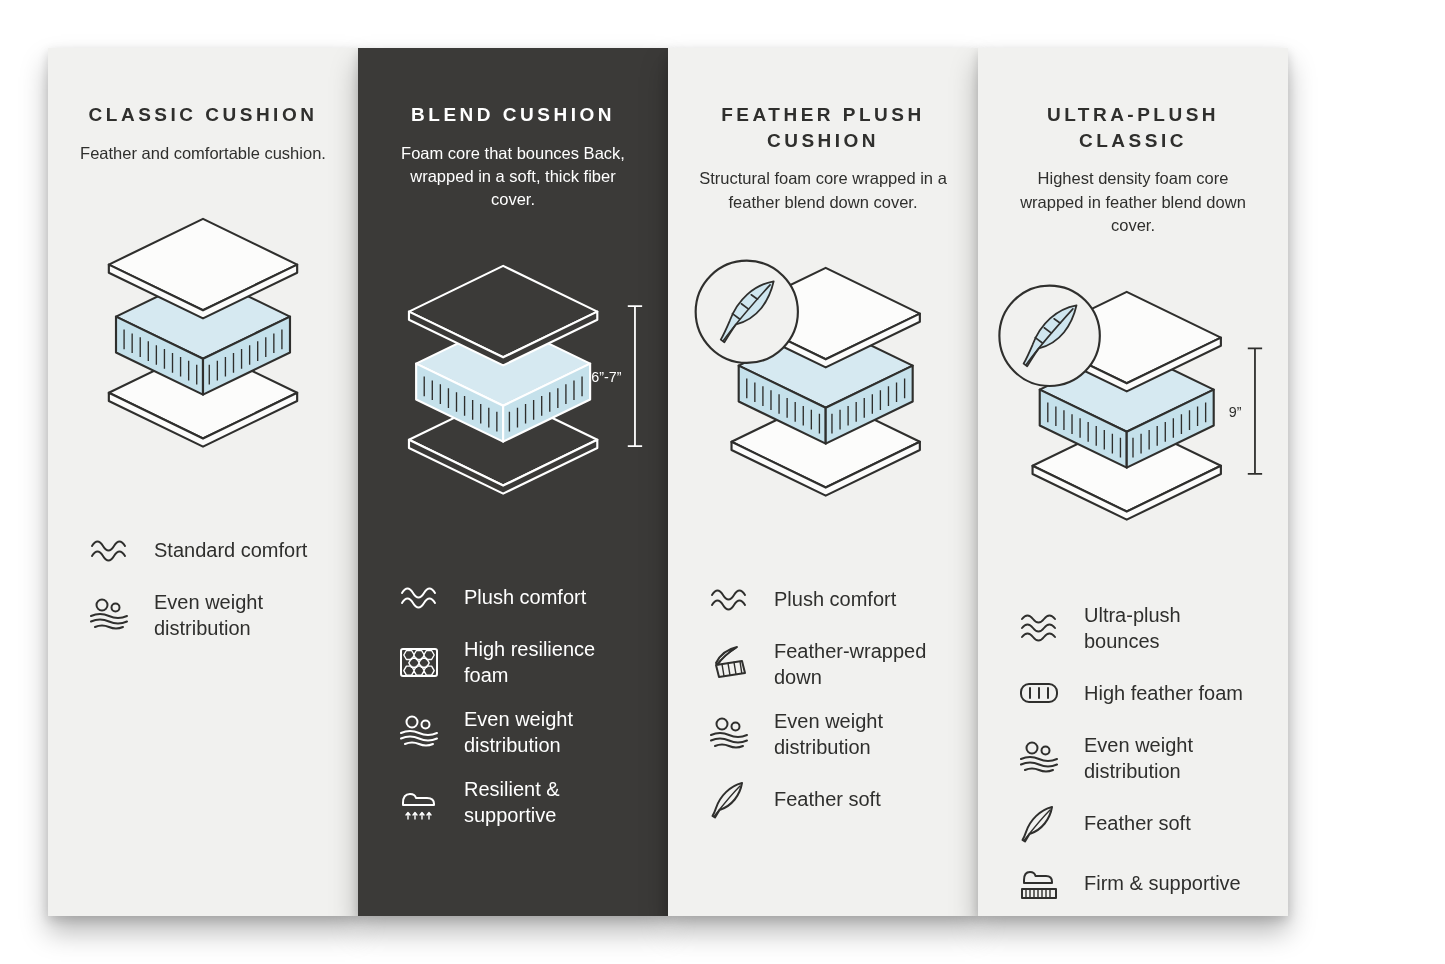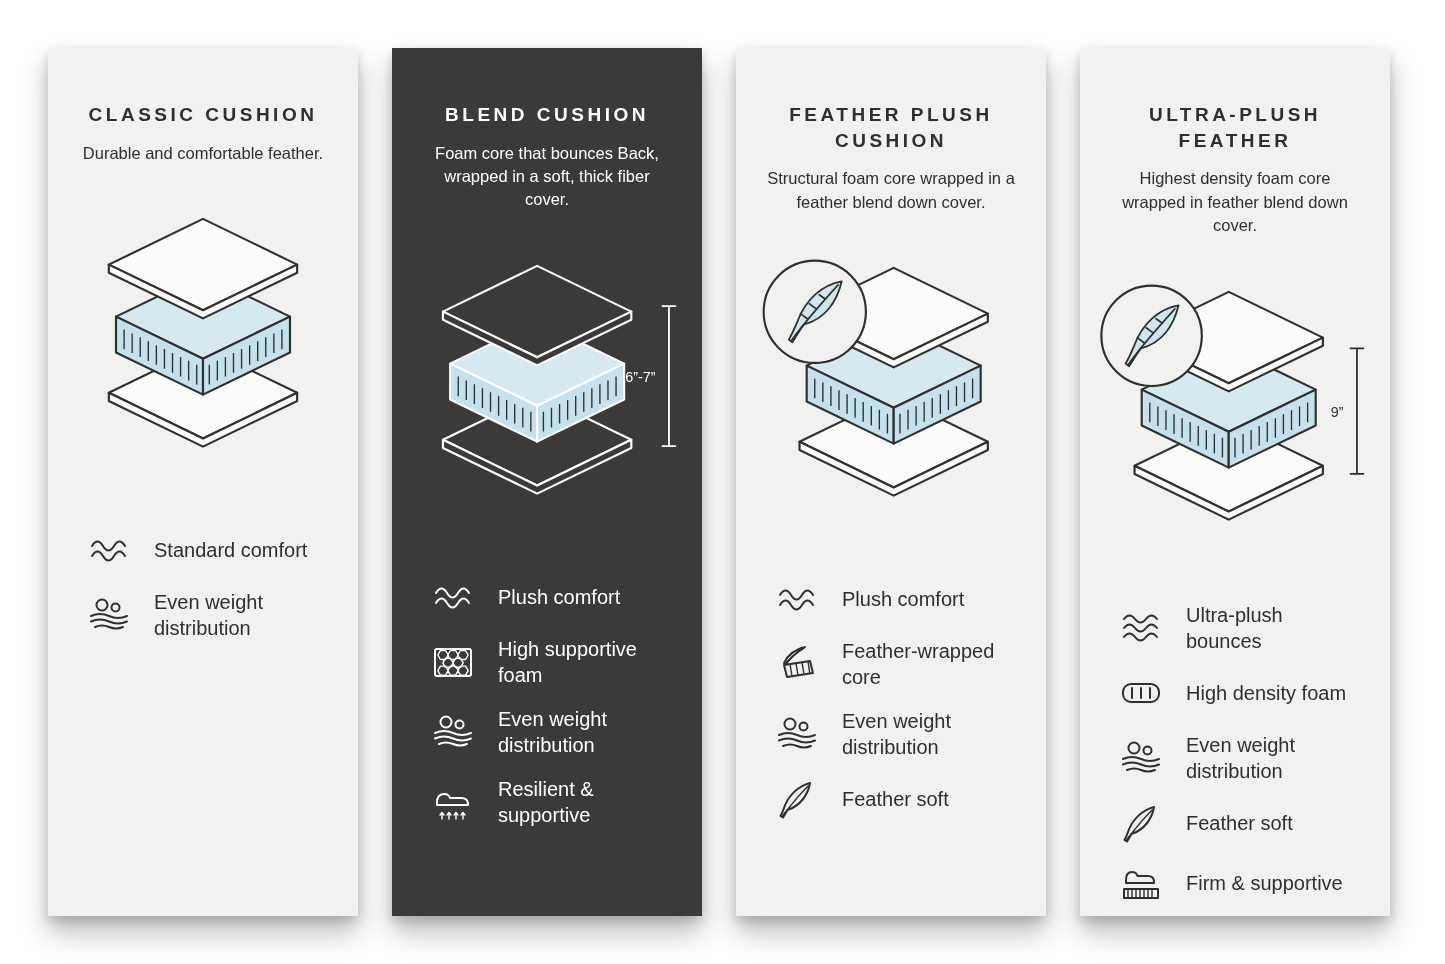--- a/index.html
+++ b/index.html
@@ -1,21 +1,21 @@
 <!DOCTYPE html>
 <html><head>
 <meta charset="utf-8">
 <style>
   html,body{margin:0;padding:0;}
   body{
     width:1445px;height:964px;background:#ffffff;overflow:hidden;
     font-family:"Liberation Sans", sans-serif;
   }
   .board{
-    display:flex;gap:34px;padding:48px;box-sizing:border-box;width:1445px;height:964px;
+    display:flex;padding:48px;box-sizing:border-box;width:1445px;height:964px;
   }
   .card{
     --panel-bg:#f1f1ef;--outline:#2f2f2d;--text:#2f2f2d;--layer-fill:#fcfcfb;
     width:310px;height:868px;flex:0 0 310px;background:var(--panel-bg);color:var(--text);
     box-shadow:0 16px 26px rgba(0,0,0,.28), 0 4px 10px rgba(0,0,0,.14);
     box-sizing:border-box;padding:54px 22px 0;
   }
   .card.dark{
     --panel-bg:#3b3a38;--outline:#ffffff;--text:#ffffff;--layer-fill:#3b3a38;
   }
@@ -48,21 +48,21 @@
   .ficon .thin{stroke-width:1.4;}
   .flabel{font-size:20px;line-height:1.3;max-width:162px;color:var(--text);}
 </style>
 </head>
 <body>
 
 <div class="board">
 
   <section class="card light">
     <h2 class="title">CLASSIC CUSHION</h2>
-    <p class="desc">Durable and comfortable feather.</p>
+    <p class="desc">Feather and comfortable cushion.</p>
     <div class="illo">
       <svg class="cushion" viewBox="0 0 310 272">
         <g transform="translate(5,0)">
           <path class="face" d="M150 154 L255 205 L150 256 L45 205 Z"></path>
           <path class="face" d="M45 205 L150 256 L255 205 L255 214 L150 265 L45 214 Z"></path>
           <path class="blue-top" d="M150 73 L247 120 L150 167 L53 120 Z"></path>
           <path class="blue-side" d="M53 120 L150 167 L150 207 L53 160 Z"></path>
           <path class="blue-side" d="M150 167 L247 120 L247 160 L150 207 Z"></path>
           <path class="hatch" d="M62 134.4v22M71 138.7v22M80 143.1v22M89 147.4v22M98 151.8v22M107 156.2v22M116 160.5v22M125 164.9v22M134 169.2v22M143 173.6v22"></path>
           <path class="hatch" d="M157 173.6v22M166 169.2v22M175 164.9v22M184 160.5v22M193 156.2v22M202 151.8v22M211 147.4v22M220 143.1v22M229 138.7v22M238 134.4v22"></path>
@@ -126,21 +126,21 @@
         </span>
         <span class="flabel">Plush comfort</span>
       </li>
       <li class="feature">
         <span class="ficon">
           <svg viewBox="0 0 44 40">
             <rect x="4" y="7" width="36" height="27" rx="2"></rect>
             <path class="thin" d="M9.4 8.5 h5.2 l2.6 4.5 l-2.6 4.5 h-5.2 l-2.6 -4.5 Z M19.4 8.5 h5.2 l2.6 4.5 l-2.6 4.5 h-5.2 l-2.6 -4.5 Z M29.4 8.5 h5.2 l2.6 4.5 l-2.6 4.5 h-5.2 l-2.6 -4.5 Z M14.4 16.3 h5.2 l2.6 4.5 l-2.6 4.5 h-5.2 l-2.6 -4.5 Z M24.4 16.3 h5.2 l2.6 4.5 l-2.6 4.5 h-5.2 l-2.6 -4.5 Z M9.4 24.1 h5.2 l2.6 4.5 l-2.6 4.5 h-5.2 l-2.6 -4.5 Z M19.4 24.1 h5.2 l2.6 4.5 l-2.6 4.5 h-5.2 l-2.6 -4.5 Z M29.4 24.1 h5.2 l2.6 4.5 l-2.6 4.5 h-5.2 l-2.6 -4.5 Z"></path>
           </svg>
         </span>
-        <span class="flabel">High supportive foam</span>
+        <span class="flabel">High resilience foam</span>
       </li>
       <li class="feature">
         <span class="ficon">
           <svg viewBox="0 0 44 40">
             <circle cx="15" cy="10" r="5.5"></circle>
               <circle cx="28.5" cy="12.5" r="4"></circle>
             <path d="M4 21 q9 -4 18 0 q9 4 18 0 M4 26.5 q9 -4 18 0 q9 4 18 0 M8 32 q7 -3 14 0 q7 3 14 0"></path>
           </svg>
         </span>
         <span class="flabel">Even weight distribution</span>
@@ -193,21 +193,21 @@
       </li>
       <li class="feature">
         <span class="ficon">
           <svg viewBox="0 0 44 40">
             <path d="M9 21 L35 17 L38 29 L12 33 Z"></path>
             <path class="thin" d="M15 20.1 L17 32.2 M21 19.2 L23 31.3 M27 18.3 L29 30.4 M33 17.4 L34.8 29.3"></path>
             <path d="M30 3 C21 5 13 11 9 19 L11 20.5 C15.5 13 22 8 30 3 Z"></path>
             <path class="thin" d="M10 20 C16 13 23 8 29 4"></path>
           </svg>
         </span>
-        <span class="flabel">Feather-wrapped core</span>
+        <span class="flabel">Feather-wrapped down</span>
       </li>
       <li class="feature">
         <span class="ficon">
           <svg viewBox="0 0 44 40">
             <circle cx="15" cy="10" r="5.5"></circle>
               <circle cx="28.5" cy="12.5" r="4"></circle>
             <path d="M4 21 q9 -4 18 0 q9 4 18 0 M4 26.5 q9 -4 18 0 q9 4 18 0 M8 32 q7 -3 14 0 q7 3 14 0"></path>
           </svg>
         </span>
         <span class="flabel">Even weight distribution</span>
@@ -218,21 +218,21 @@
             <path d="M35 4 C23 7 13 17 9 29 C8 32 7 34.5 5.5 37 L8 38.5 C9.5 36 11 33.5 12.5 31 C25 27 33 16 35 4 Z"></path>
             <path class="thin" d="M7 37.5 C16 26 25 15 33 7"></path>
           </svg>
         </span>
         <span class="flabel">Feather soft</span>
       </li>
     </ul>
   </section>
 
   <section class="card light">
-    <h2 class="title">ULTRA-PLUSH FEATHER</h2>
+    <h2 class="title">ULTRA-PLUSH CLASSIC</h2>
     <p class="desc">Highest density foam core wrapped in feather blend down cover.</p>
     <div class="illo">
       <svg class="cushion" viewBox="0 0 310 272">
         <g transform="translate(-2,0)">
           <path class="face" d="M150 154 L255 205 L150 256 L45 205 Z"></path>
           <path class="face" d="M45 205 L150 256 L255 205 L255 214 L150 265 L45 214 Z"></path>
           <path class="blue-top" d="M150 73 L247 120 L150 167 L53 120 Z"></path>
           <path class="blue-side" d="M53 120 L150 167 L150 207 L53 160 Z"></path>
           <path class="blue-side" d="M150 167 L247 120 L247 160 L150 207 Z"></path>
           <path class="hatch" d="M62 134.4v22M71 138.7v22M80 143.1v22M89 147.4v22M98 151.8v22M107 156.2v22M116 160.5v22M125 164.9v22M134 169.2v22M143 173.6v22"></path>
@@ -263,21 +263,21 @@
         </span>
         <span class="flabel">Ultra-plush bounces</span>
       </li>
       <li class="feature">
         <span class="ficon">
           <svg viewBox="0 0 44 40">
             <rect x="4" y="11" width="36" height="18" rx="8"></rect>
             <path d="M13 15 V25 M22 15 V25 M31 15 V25"></path>
           </svg>
         </span>
-        <span class="flabel">High density foam</span>
+        <span class="flabel">High feather foam</span>
       </li>
       <li class="feature">
         <span class="ficon">
           <svg viewBox="0 0 44 40">
             <circle cx="15" cy="10" r="5.5"></circle>
               <circle cx="28.5" cy="12.5" r="4"></circle>
             <path d="M4 21 q9 -4 18 0 q9 4 18 0 M4 26.5 q9 -4 18 0 q9 4 18 0 M8 32 q7 -3 14 0 q7 3 14 0"></path>
           </svg>
         </span>
         <span class="flabel">Even weight distribution</span>

